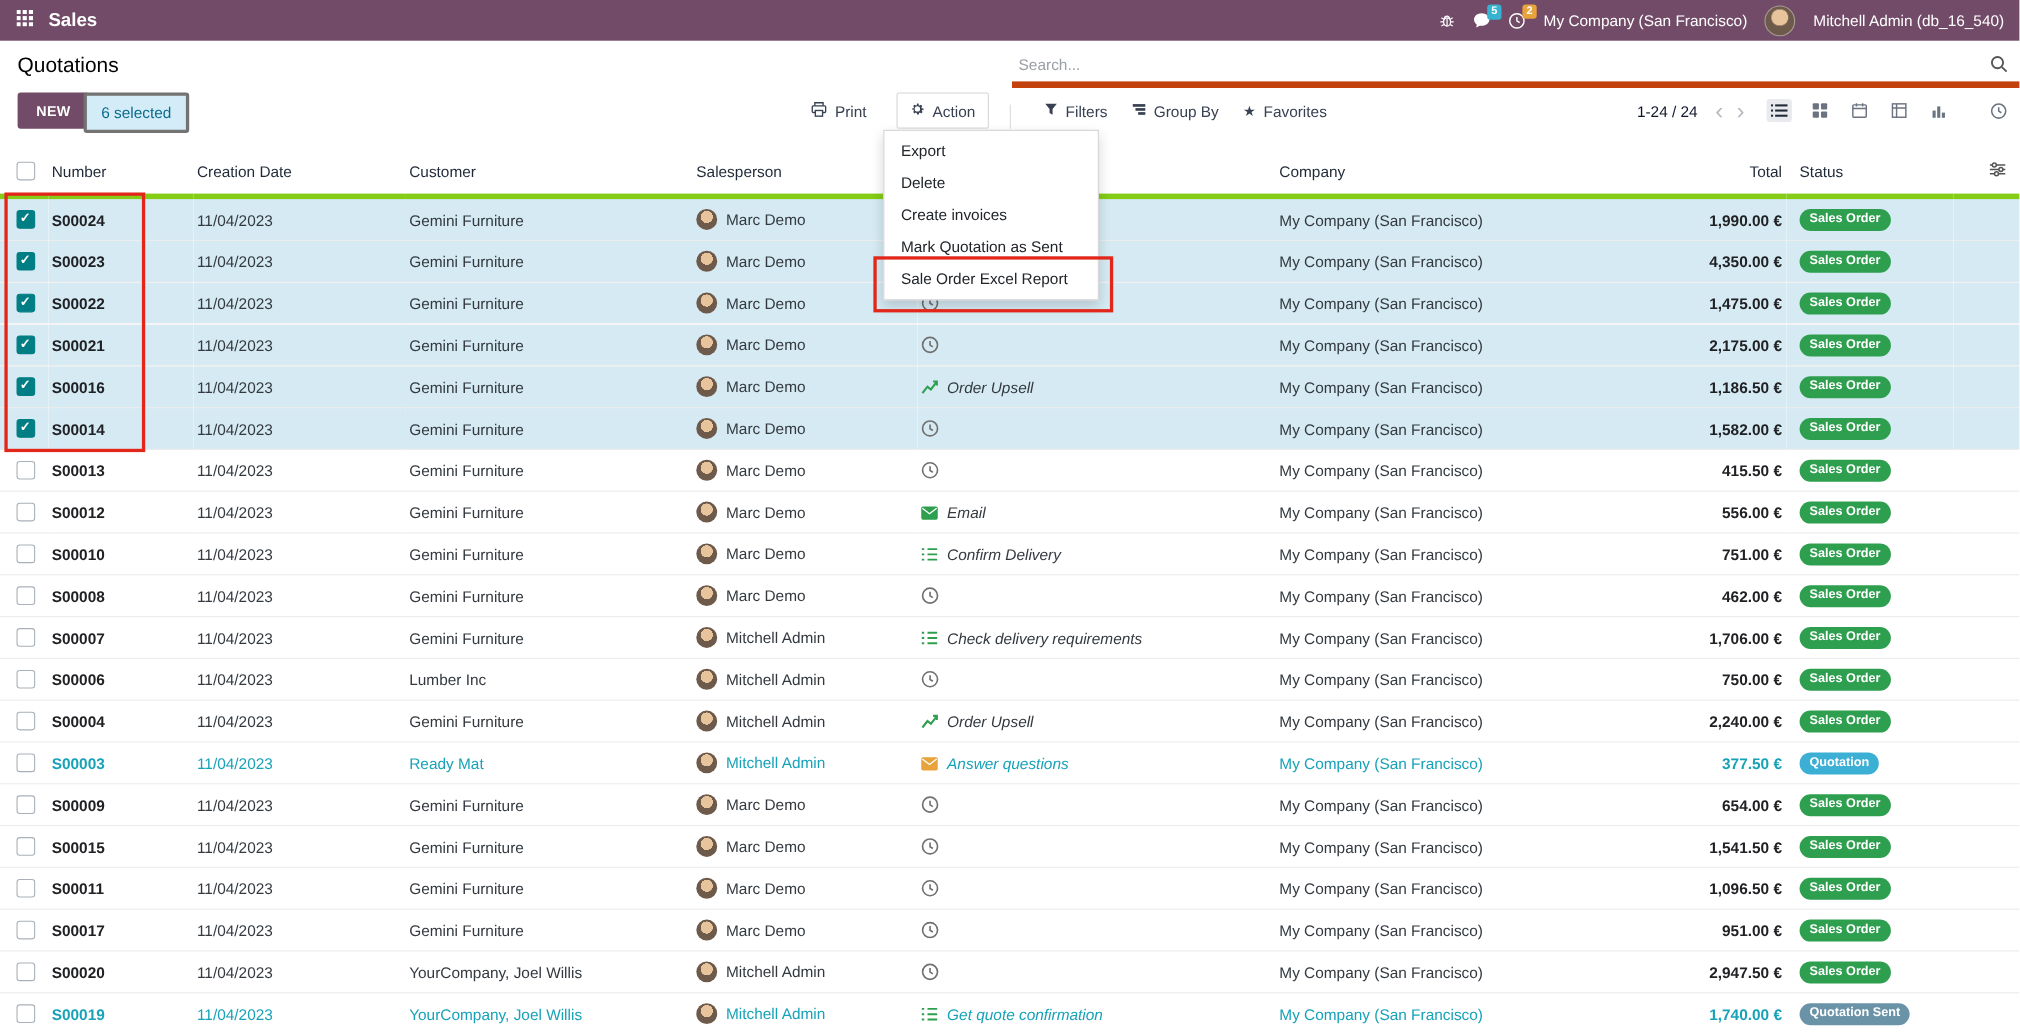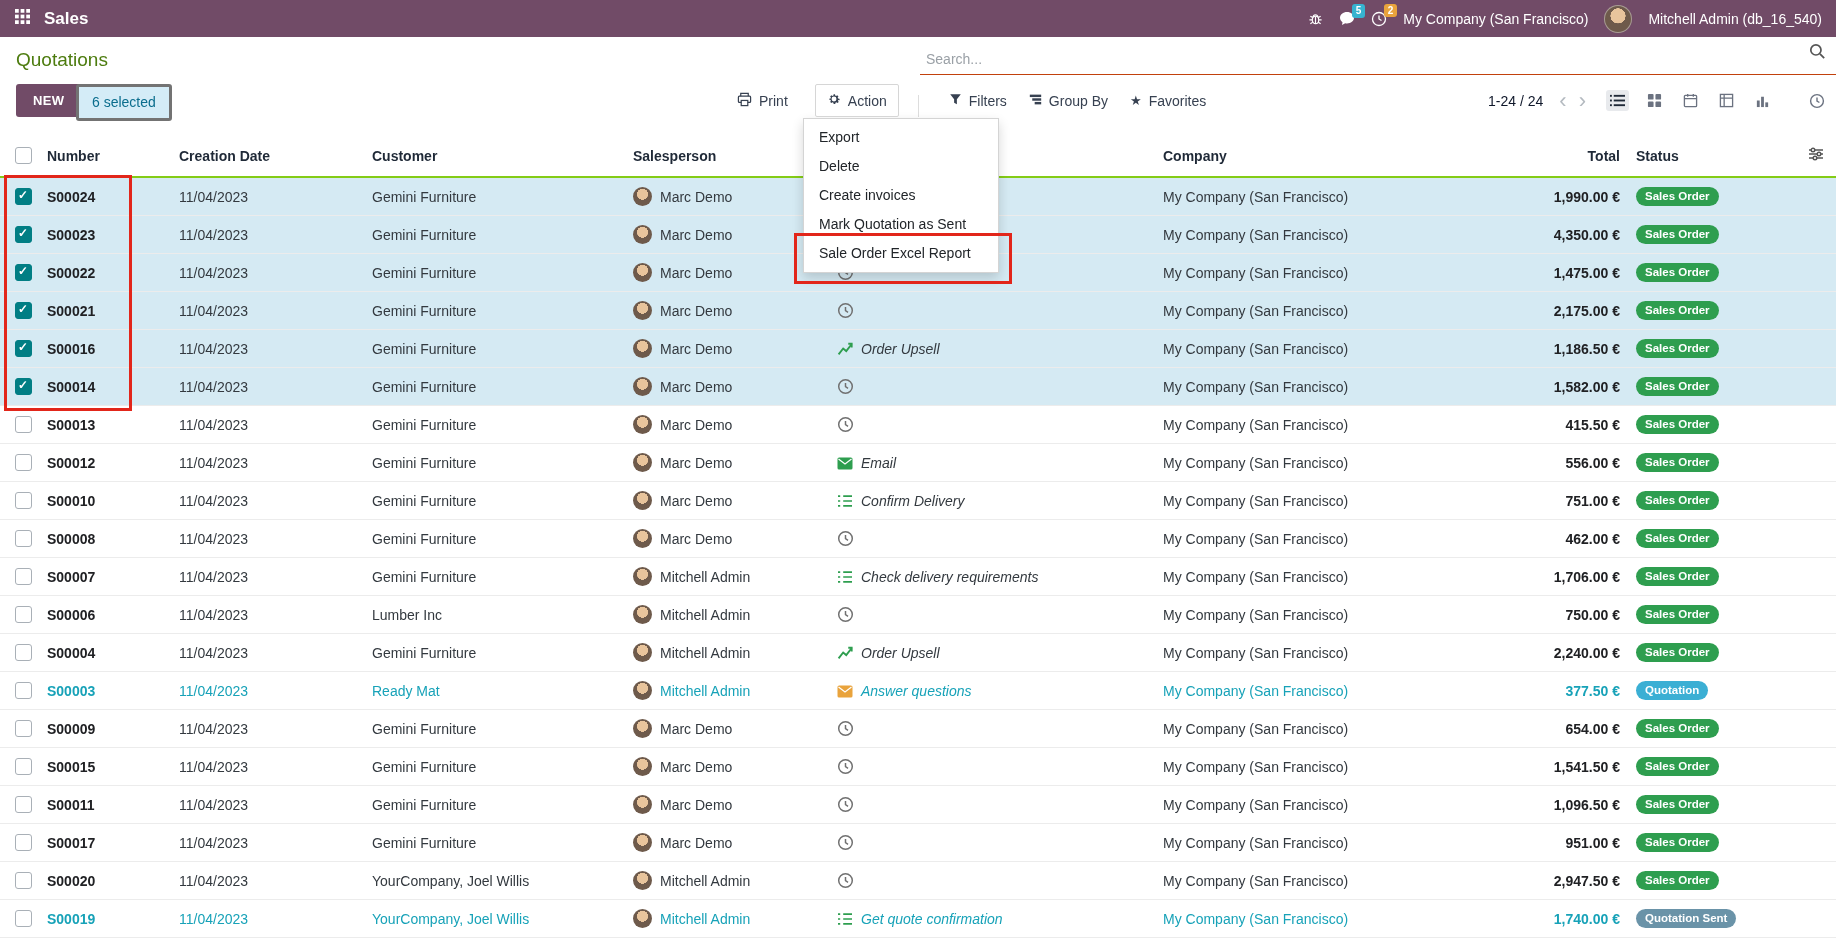--- a/index.html
+++ b/index.html
@@ -25,24 +25,24 @@
   }
   .badge-msg { background:var(--msg-badge,#36b3d0); }
   .badge-act { background:var(--act-badge,#e9a33c); }
   .nav-avatar { width:26px; height:26px; border-radius:50%;
     background: radial-gradient(circle at 50% 38%, #e8c49c 36%, #6e5a4b 37%);
     border:1px solid rgba(255,255,255,.4); cursor:pointer; }
   .nav-company, .nav-user { cursor:pointer; white-space:nowrap; }
 
   
   .cp { position:relative; height:98px; }
-  .cp-title { position:absolute; left:16px; top:12px; font-size:19px; font-weight:400; color:#4d7c0f; margin:0; }
+  .cp-title { position:absolute; left:16px; top:12px; font-size:19px; font-weight:400; color:#000000; margin:0; }
   .searchbar {
     position:absolute; left:920px; right:0; top:6px; height:31px;
-    border-bottom:1px solid #c2410c; display:flex; 
+    border-bottom:6px solid #c2410c; display:flex; align-items:center;
   }
   .searchbar input {
     flex:1; border:none; outline:none; font-size:14px; padding:0 6px;
     font-family:"Liberation Sans", sans-serif; color:#374151; background:transparent;
   }
   .searchbar input::placeholder { color:#9aa0a6; }
   .search-ico { margin-right:10px; display:inline-flex; cursor:pointer; }
 
   .btn-new {
     position:absolute; left:16px; top:47px; height:33px; padding:0 17px;
@@ -73,21 +73,21 @@
   .pager-text { font-size:14px; color:#0f172a; margin-right:10px; white-space:nowrap; }
   .pg-chev { font-size:22px; color:#b4bac0; padding:0 6px; cursor:pointer; line-height:1; }
   .switcher { display:flex; align-items:center; gap:15px; margin-left:14px; }
   .sw { display:inline-flex; padding:3px; border-radius:3px; cursor:pointer; }
   .sw.active { background:#e8eaed; }
   .sw-activity { margin-left:18px; }
 
   
   table { border-collapse:collapse; table-layout:fixed; width:1836px; font-size:14px; }
   thead th {
-    height:41px; border-bottom:2px solid #84cc16; font-weight:700; color:#1f2937;
+    height:41px; border-bottom:5px solid #84cc16; font-weight:400; color:#1f2937;
     text-align:left; padding:0 0 0 3px; white-space:nowrap;
   }
   th.col-check, td.c-check { padding-left:15px; }
   th.col-total, td.c-total { text-align:right; padding-right:4px; padding-left:0; }
   th.col-status, td.c-status { padding-left:12px; }
   th.col-gear { text-align:right; padding-right:12px; }
   tbody td {
     height:37px; border-bottom:1px solid #ececec; padding:0 0 0 3px;
     white-space:nowrap; overflow:hidden; color:#33393f; vertical-align:middle;
   }

